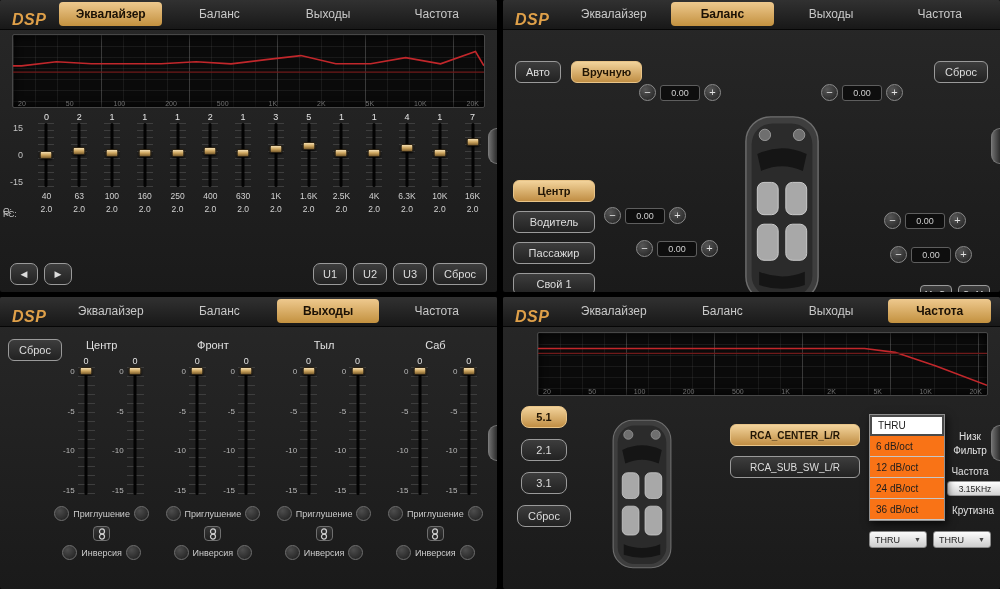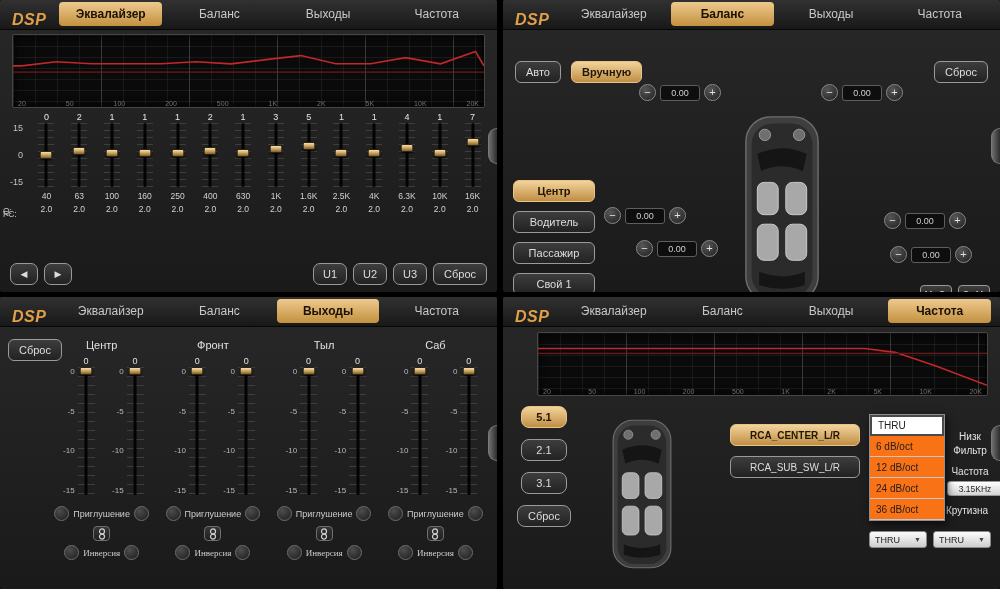--- a/index.html
+++ b/index.html
@@ -67,39 +67,39 @@
 .ogroup{display:flex;flex-direction:column;align-items:center;width:104px;}
 .otitle{font-size:11px;color:#e0e0e0;height:16px;line-height:16px;}
 .srow{display:flex;gap:14px;margin-top:2px;}
 .ounit{display:flex;flex-direction:column;align-items:flex-end;}
 .oval{width:17px;text-align:center;font-size:9px;color:#e2e2e2;height:12px;line-height:12px;}
 .orow{display:flex;align-items:flex-start;}
 .oscale{display:flex;flex-direction:column;justify-content:space-between;height:128px;width:18px;text-align:right;padding-right:3px;font-size:8px;color:#b8b8b8;}
 .otrack{width:17px;height:128px;position:relative;background-image:repeating-linear-gradient(to bottom,#3e3e3e 0 1px,transparent 1px 9px);}
 .otrack::before{content:"";position:absolute;left:50%;transform:translateX(-50%);top:0;bottom:0;width:3px;background:#030303;border-radius:2px;}
 .mrow{display:flex;align-items:center;gap:4px;margin-top:11px;font-size:9px;color:#cccccc;white-space:nowrap;}
-.mrow.inv{margin-top:4px;font-family:Liberation Serif, serif;}
+.mrow.inv{margin-top:4px;}
 .circt{width:15px;height:15px;border-radius:50%;background:radial-gradient(circle at 35% 30%,#4d4d4d,#1c1c1c);border:1px solid #6f6f6f;padding:0;}
 .linkbtn{width:17px;height:15px;margin-top:5px;border:1px solid #6f6f6f;border-radius:4px;background:linear-gradient(#363636,#202020);display:flex;align-items:center;justify-content:center;padding:0;}
 
 .g-frq{height:64px;margin:5px 12px 0 34px;}
 .frq-body{position:relative;height:188px;}
 #frq-modes{position:absolute;left:14px;top:10px;display:flex;flex-direction:column;gap:11px;align-items:center;}
 #frq-modes .btn{width:46px;border-radius:8px;}
 #frq-modes .btn.mode-reset{width:54px;}
 .car-small{position:absolute;left:96px;top:22px;width:86px;height:152px;}
 #frq-chans{position:absolute;left:227px;top:28px;display:flex;flex-direction:column;gap:10px;}
 #frq-chans .btn{width:130px;font-size:10px;}
 #frq-dd{position:absolute;left:366px;top:18px;width:76px;background:#ececec;border:1px solid #8f8f8f;box-shadow:2px 3px 8px rgba(0,0,0,.7);z-index:5;}
 .dd-item{height:21px;line-height:21px;padding:0 6px;font-size:10px;color:#1d1d1d;border-bottom:1px solid #c6c6c6;background:#f97316;}
 .dd-item.selected{border:2px solid #4a4a4a;background:#fff;line-height:17px;}
 .flt-lab{position:absolute;left:443px;top:34px;width:48px;text-align:center;font-size:10px;color:#e2e2e2;line-height:14px;}
 .freq-lab{position:absolute;left:443px;top:70px;width:48px;text-align:center;font-size:10px;color:#e2e2e2;}
 .freq-val{position:absolute;left:444px;top:85px;width:56px;height:15px;background:linear-gradient(#ffffff,#d3d3d3);border:1px solid #979797;border-radius:3px;color:#222;font-size:8.5px;display:flex;align-items:center;justify-content:center;}
-.slope-lab{position:absolute;left:443px;top:109px;width:48px;text-align:left;font-size:10px;color:#e2e2e2;}
+.slope-lab{position:absolute;left:443px;top:109px;width:48px;text-align:right;font-size:10px;color:#e2e2e2;}
 .sel{position:absolute;width:58px;height:17px;background:linear-gradient(#fdfdfd,#cdcdcd);border:1px solid #8a8a8a;border-radius:3px;color:#222;font-size:9px;display:flex;align-items:center;justify-content:space-between;padding:0 5px;}
 .sel .dc{font-size:7px;color:#444;}
 .sel-1{left:366px;top:135px;}
 .sel-2{left:430px;top:135px;}
 </style>
 </head>
 <body>
 
 <svg width="0" height="0" style="position:absolute">
   <defs>

